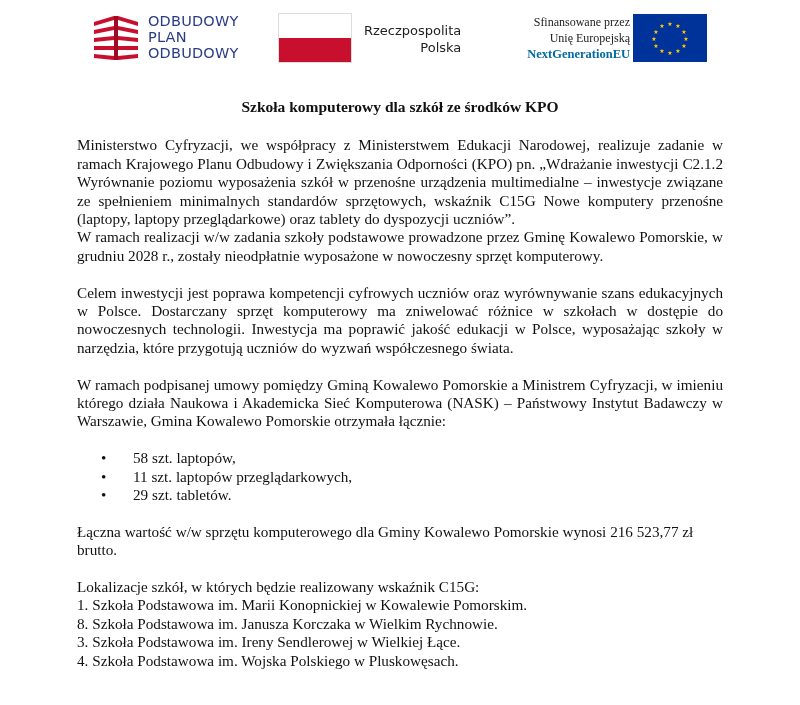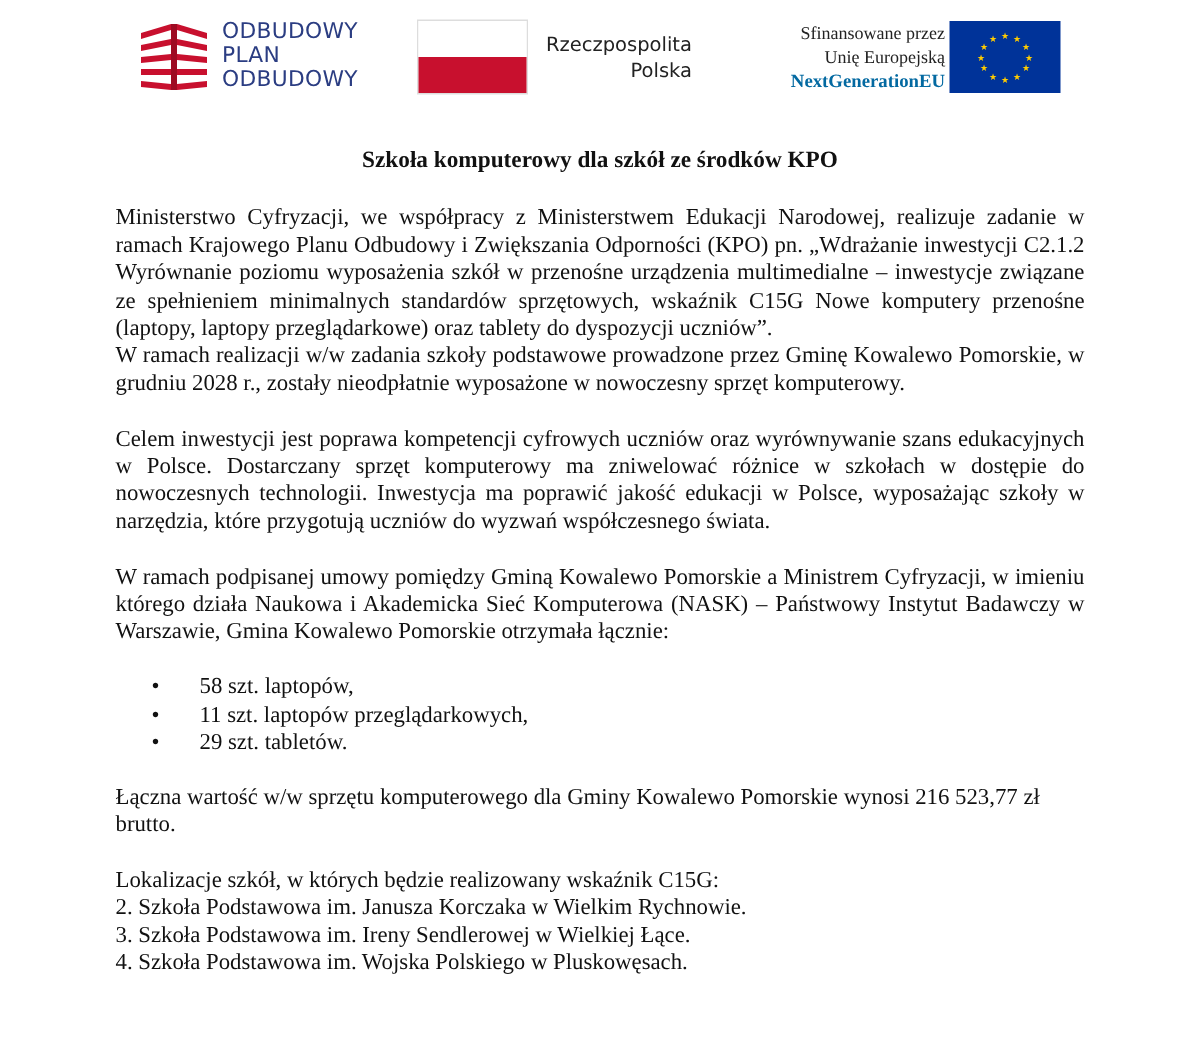--- a/index.html
+++ b/index.html
@@ -96,16 +96,17 @@
   <div class="gap"></div>
   <ul>
     <li><span class="dot">•</span><span>58 szt. laptopów,</span></li>
     <li><span class="dot">•</span><span>11 szt. laptopów przeglądarkowych,</span></li>
     <li><span class="dot">•</span><span>29 szt. tabletów.</span></li>
   </ul>
   <div class="gap"></div>
   <p class="plain">Łączna wartość w/w sprzętu komputerowego dla Gminy Kowalewo Pomorskie wynosi 216 523,77 zł brutto.</p>
   <div class="gap"></div>
   <p class="plain">Lokalizacje szkół, w których będzie realizowany wskaźnik C15G:</p>
-  <div class="plain">2. Szkoła Podstawowa im. Janusza Korczaka w Wielkim Rychnowie.</div>
+  <div class="plain">1. Szkoła Podstawowa im. Marii Konopnickiej w Kowalewie Pomorskim.</div>
+  <div class="plain">8. Szkoła Podstawowa im. Janusza Korczaka w Wielkim Rychnowie.</div>
   <div class="plain">3. Szkoła Podstawowa im. Ireny Sendlerowej w Wielkiej Łące.</div>
   <div class="plain">4. Szkoła Podstawowa im. Wojska Polskiego w Pluskowęsach.</div>
 </div>
 
 </body></html>

